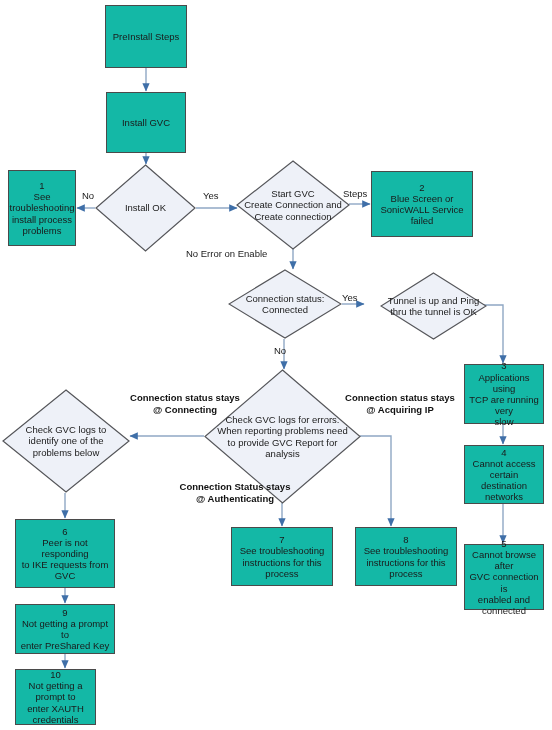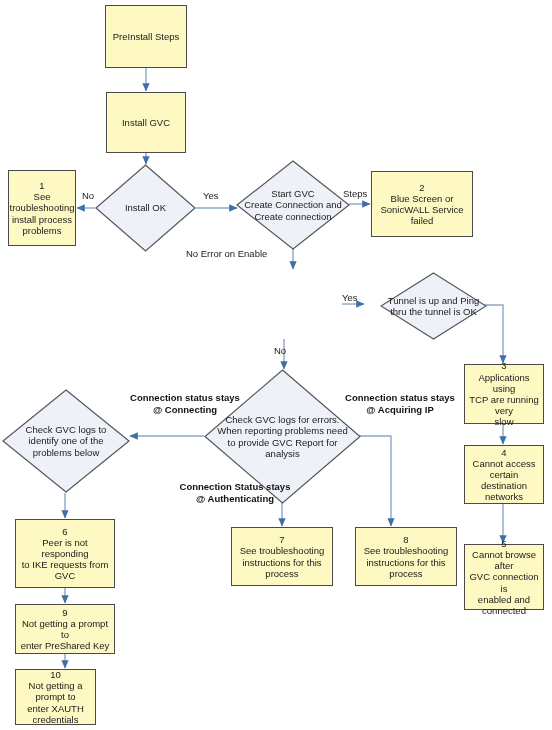--- a/index.html
+++ b/index.html
@@ -26,21 +26,21 @@
     position: absolute;
     box-sizing: border-box;
     display: flex;
     align-items: center;
     justify-content: center;
     text-align: center;
     color: #1a1a1a;
     line-height: 1.18;
   }
   .box {
-    background: #fef9c3;
+    background: #14b8a6;
     border: 1.5px solid #4a4a4a;
     font-size: 9.5px;
     padding: 12px 3px;
   }
   .diamond-wrap {
     position: absolute;
   }
   .diamond-wrap svg {
     position: absolute;
     left: 0; top: 0;
@@ -212,20 +212,27 @@
 
   <div class="diamond-wrap" style="left:236px; top:160px; width:114px; height:90px;">
     <svg width="114" height="90" viewBox="0 0 114 90" xmlns="http://www.w3.org/2000/svg">
       <polygon points="57,1 113,45 57,89 1,45" fill="#eef1f8" stroke="#55565a" stroke-width="1.2"></polygon>
     </svg>
     <div class="diamond-label" style="white-space:pre-line">Start GVC
 Create Connection and
 Create connection</div>
   </div>
 
+  <div class="diamond-wrap" style="left:228px; top:269px; width:114px; height:70px;">
+    <svg width="114" height="70" viewBox="0 0 114 70" xmlns="http://www.w3.org/2000/svg">
+      <polygon points="57,1 113,35 57,69 1,35" fill="#eef1f8" stroke="#55565a" stroke-width="1.2"></polygon>
+    </svg>
+    <div class="diamond-label" style="white-space:pre-line">Connection status:
+Connected</div>
+  </div>
 
   <div class="diamond-wrap" style="left:380px; top:272px; width:107px; height:68px;">
     <svg width="107" height="68" viewBox="0 0 107 68" xmlns="http://www.w3.org/2000/svg">
       <polygon points="53.5,1 106,34 53.5,67 1,34" fill="#eef1f8" stroke="#55565a" stroke-width="1.2"></polygon>
     </svg>
     <div class="diamond-label" style="white-space:pre-line">Tunnel is up and Ping
 thru the tunnel is OK</div>
   </div>
 
   <div class="diamond-wrap" style="left:204px; top:369px; width:157px; height:135px;">

